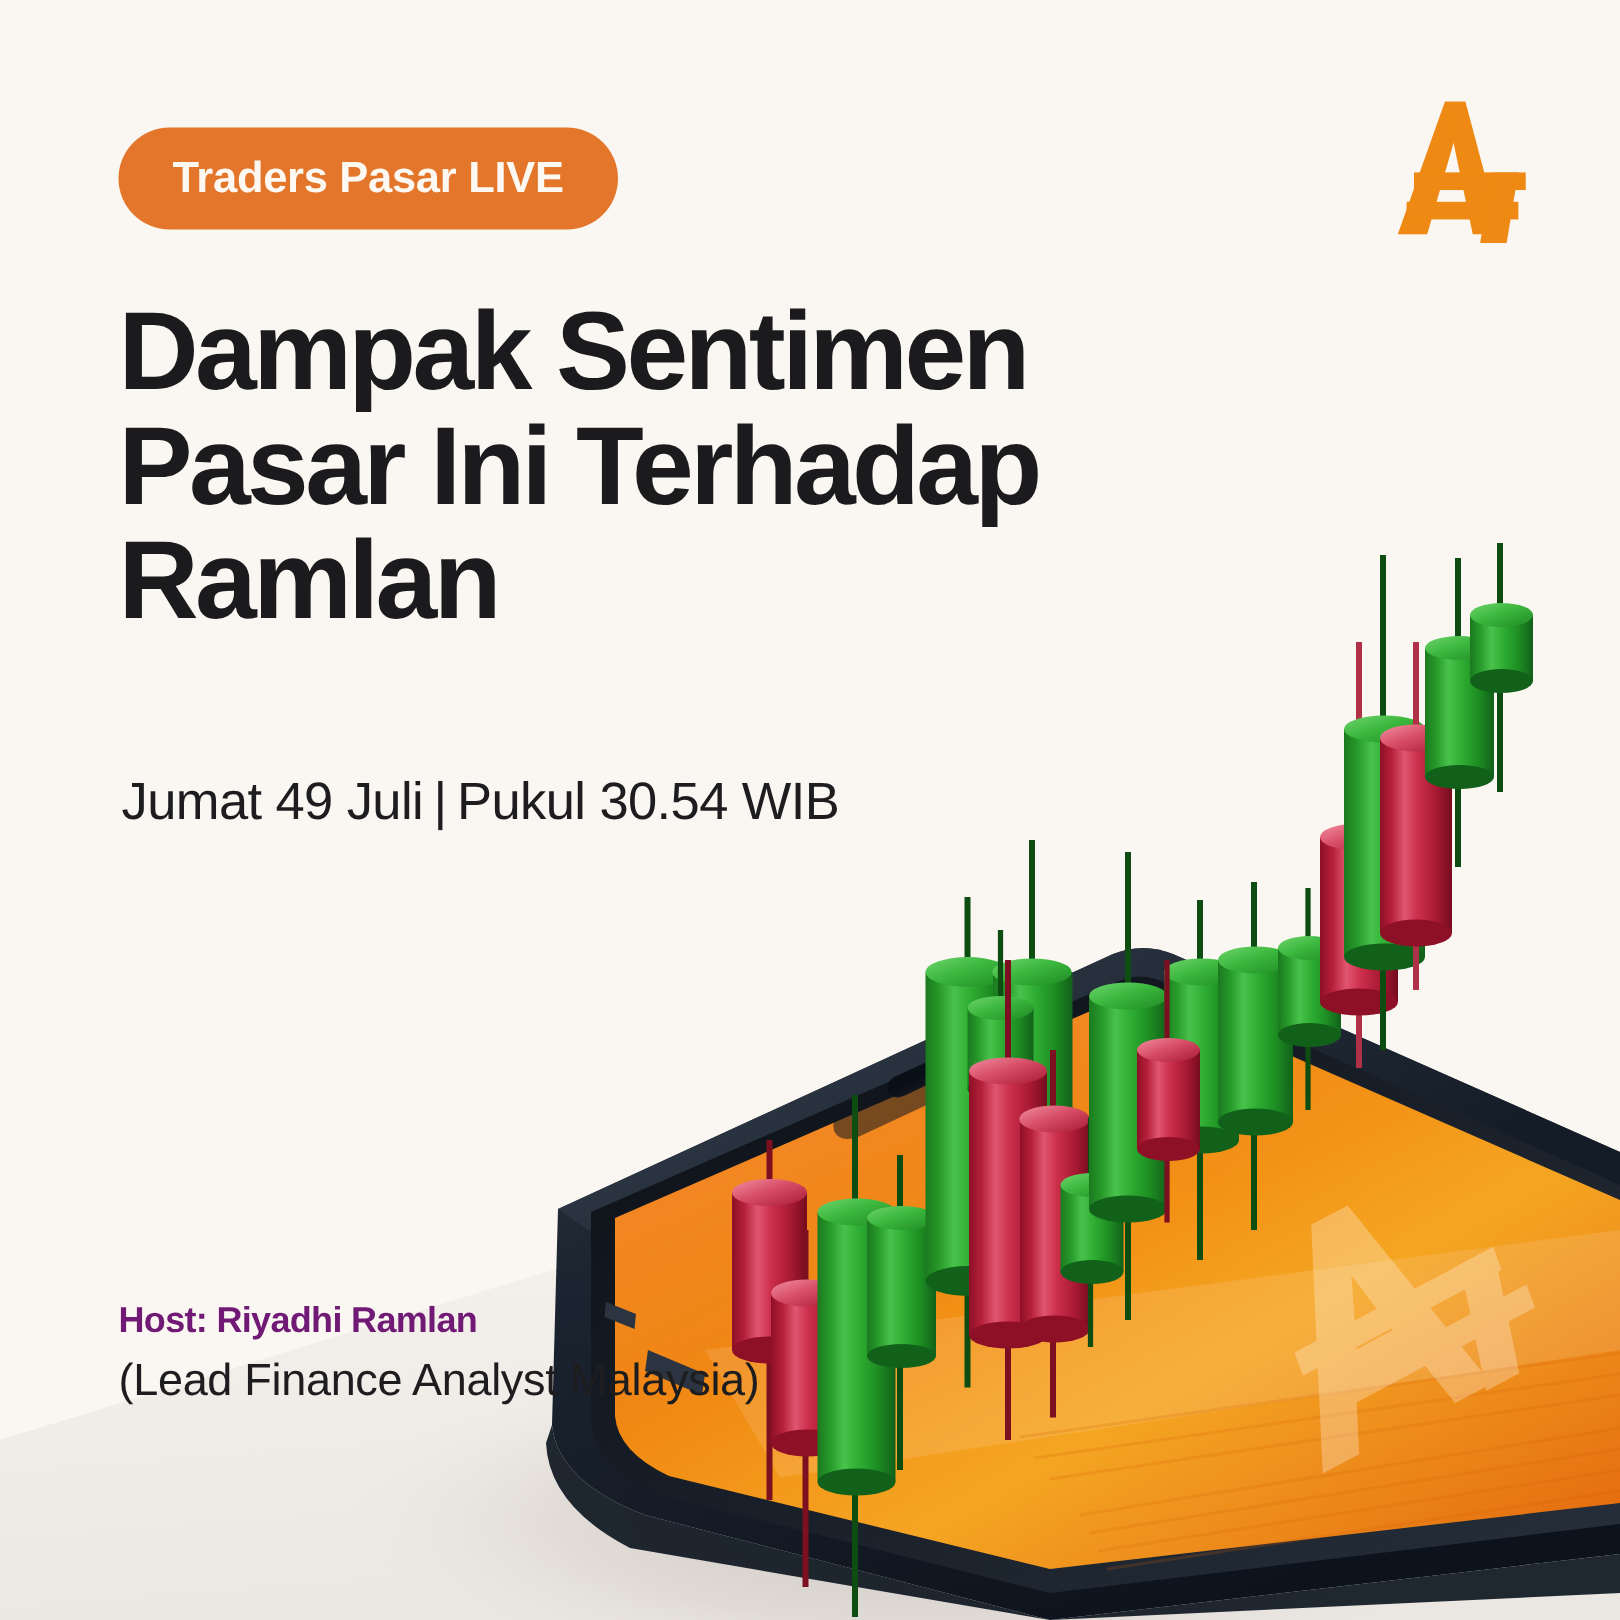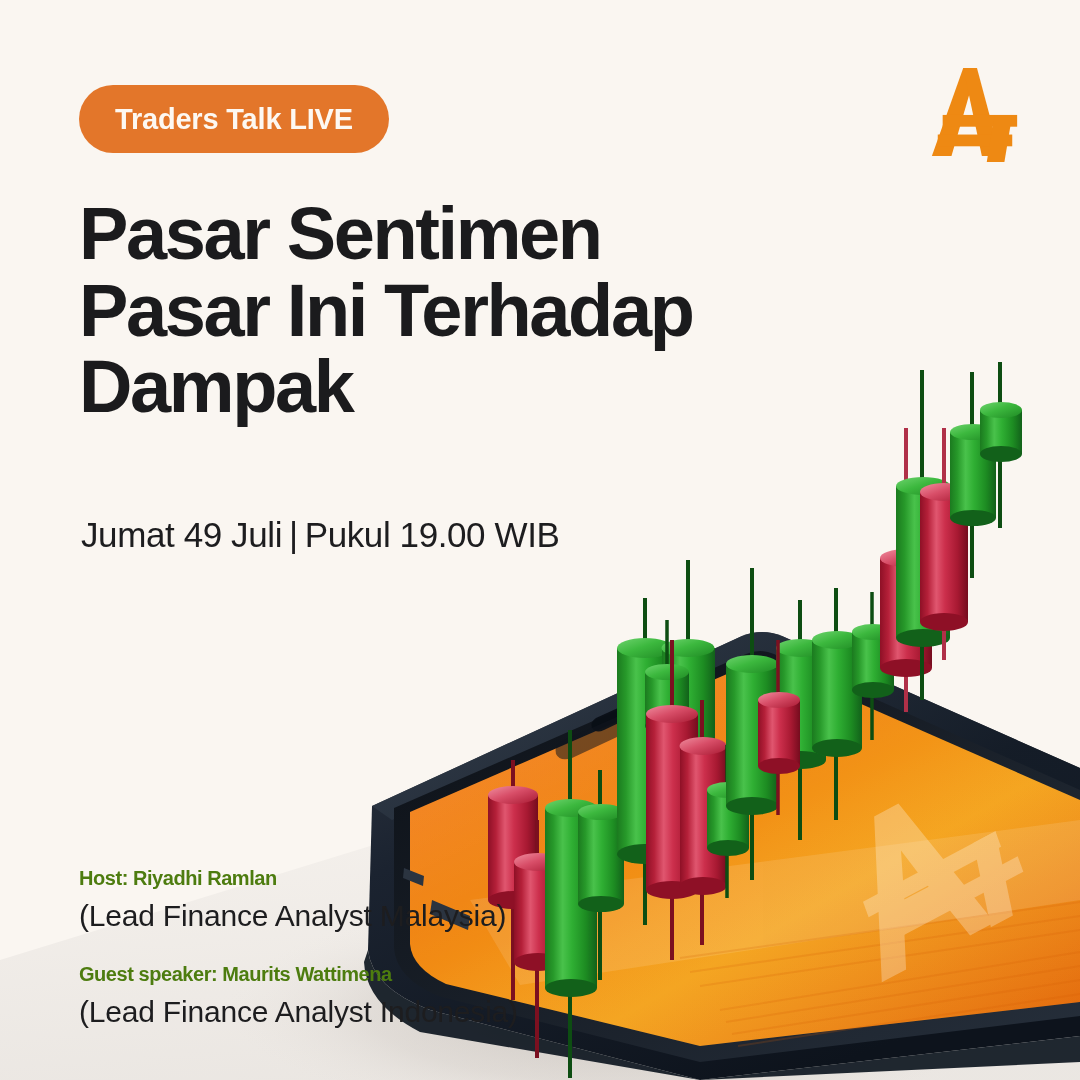--- a/index.html
+++ b/index.html
@@ -56,21 +56,21 @@
     letter-spacing:-0.4px;
     white-space:nowrap;
   }
   .subtitle .sep { color:#1d1d1f; padding:0 7px; font-weight:300; }
 
   
   .credits { position:absolute; left:79px; top:866px; }
   .credit-block { margin-bottom:26px; }
   .credit-block:last-child { margin-bottom:0; }
   .credit-name {
-    color:#4d7c0f; font-size:20px; font-weight:700;
+    color:#701a75; font-size:24px; font-weight:700;
     letter-spacing:-0.45px; white-space:nowrap; line-height:1.28;
   }
   .credit-role {
     color:#1d1d1f; font-size:30px; font-weight:400;
     letter-spacing:-0.2px; white-space:nowrap; line-height:1.35;
     margin-top:4px;
   }
 
   
   .logo {
@@ -382,55 +382,51 @@
           <ellipse cx="1001" cy="454" rx="21" ry="8" fill="#12611a"></ellipse>
           <ellipse cx="1001" cy="410" rx="21" ry="8" fill="url(#gTop)"></ellipse>
         </g>
       </g>
     </svg>
   </div>
 
   <div id="textlayer">
 
     <div class="badge">
-      <span>Traders Talk LIVE</span>
+      <span>Traders Pasar LIVE</span>
     </div>
 
     <div class="logo">
       <svg viewBox="0 0 100 102" xmlns="http://www.w3.org/2000/svg">
         <g fill="#ee8913">
 
           <path d="M38 6 L52 6 L26 96 L6 96 Z"></path>
 
           <path d="M38 6 L52 6 L76 96 L57 96 Z"></path>
 
           <rect x="17" y="54" width="76" height="12"></rect>
 
           <rect x="12" y="74" width="76" height="12"></rect>
 
           <path d="M70 54 L88 54 L80 102 L62 102 Z"></path>
         </g>
       </svg>
     </div>
 
     <h1 class="headline">
-      <span class="l">Pasar Sentimen</span>
+      <span class="l">Dampak Sentimen</span>
       <span class="l">Pasar Ini Terhadap</span>
-      <span class="l">Dampak</span>
+      <span class="l">Ramlan</span>
     </h1>
 
     <div class="subtitle">
-      <span>Jumat 49 Juli</span><span class="sep">|</span><span>Pukul 19.00 WIB</span>
+      <span>Jumat 49 Juli</span><span class="sep">|</span><span>Pukul 30.54 WIB</span>
     </div>
 
     <div class="credits">
       <div class="credit-block">
         <div class="credit-name">Host: Riyadhi Ramlan</div>
         <div class="credit-role">(Lead Finance Analyst Malaysia)</div>
       </div>
-      <div class="credit-block">
-        <div class="credit-name">Guest speaker: Maurits Wattimena</div>
-        <div class="credit-role">(Lead Finance Analyst Indonesia)</div>
-      </div>
     </div>
 
   </div>
 </div>
 
 </body></html>

